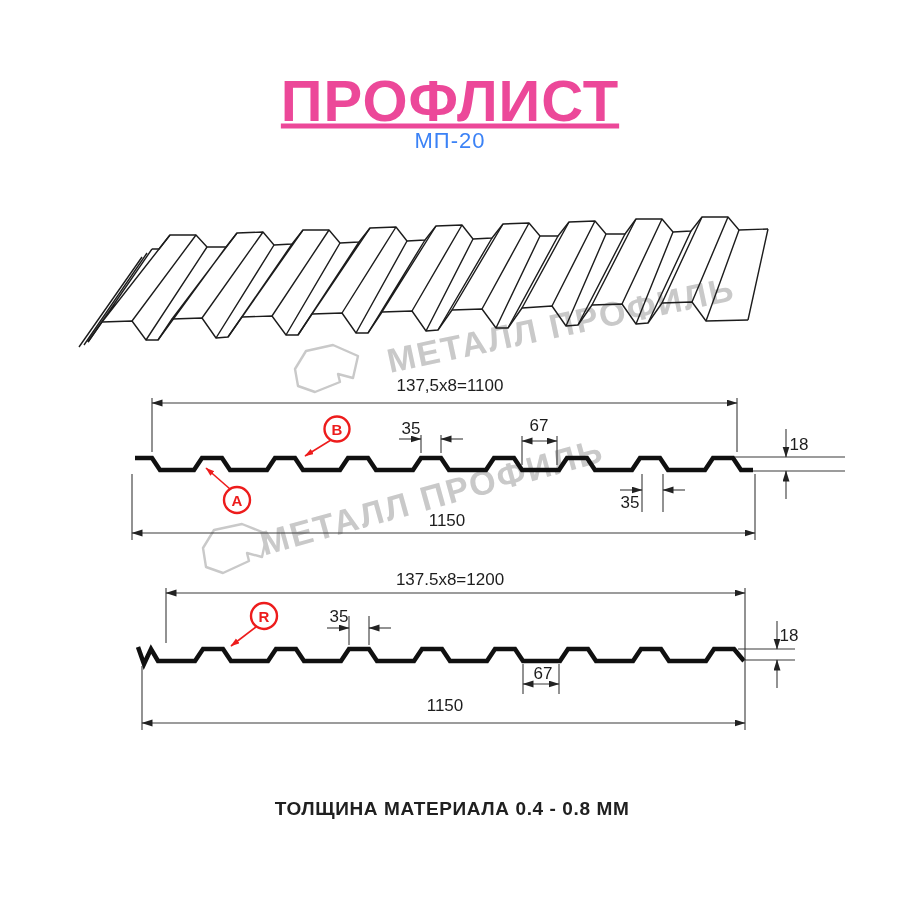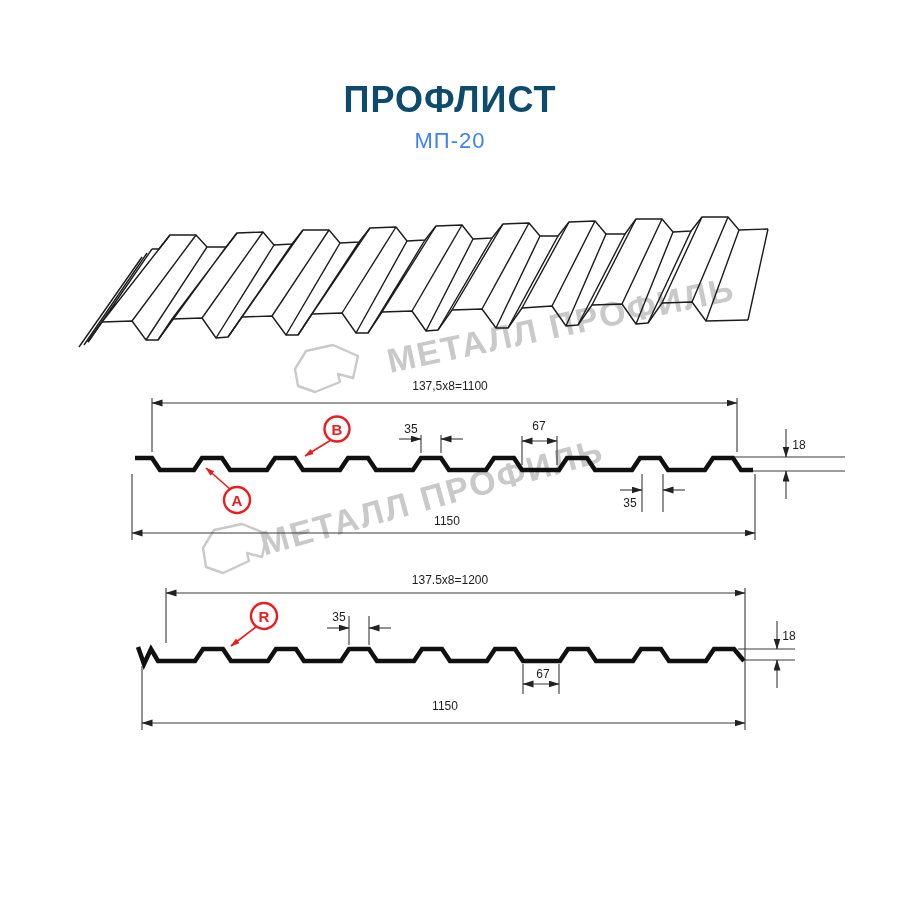--- a/index.html
+++ b/index.html
@@ -6,24 +6,24 @@
     --accent-red:#ed1c1c;
     --watermark-gray:#c9c9c9;
     --line-dark:#1c1c1c;
   }
   html,body{margin:0;padding:0;background:#fff;}
   .canvas{
     position:relative;width:900px;height:900px;background:#ffffff;
     overflow:hidden;font-family:"Liberation Sans",sans-serif;color:#1d1d1d;
   }
   .abs{position:absolute;transform:translate(-50%,-50%);white-space:nowrap;}
-  .page-title{font-size:36px;font-weight:700;letter-spacing:1px;color:#0c4a6e;}
+  .page-title{font-size:58px;font-weight:700;letter-spacing:1px;color:#ec4899;text-decoration:underline;}
   .page-subtitle{font-size:22px;font-weight:500;letter-spacing:1px;color:#3b82f6;}
   .footer-note{font-size:19px;font-weight:600;letter-spacing:.6px;color:#202020;}
-  .dim-label{font-size:12px;color:#1d1d1d;text-align:center;}
+  .dim-label{font-size:17px;color:#1d1d1d;text-align:center;}
   .marker-letter{font-size:15px;font-weight:600;color:var(--accent-red);}
   .watermark-text{
     font-size:34px;font-weight:700;letter-spacing:2px;color:var(--watermark-gray);
   }
   .wm1{transform:translate(-50%,-50%) rotate(-12deg);}
   .wm2{transform:translate(-50%,-50%) rotate(-15.5deg);}
   svg.art{position:absolute;left:0;top:0;z-index:2;}
   .wm-layer{position:absolute;left:0;top:0;width:900px;height:900px;z-index:1;}
   .lbl-layer{position:absolute;left:0;top:0;width:900px;height:900px;z-index:3;}
   .sheet3d{stroke:var(--line-dark);stroke-width:1.4;fill:none;stroke-linejoin:round;}
@@ -136,14 +136,15 @@
     <div class="abs marker-letter" style="left:337px;top:429px;">B</div>
     <div class="abs marker-letter" style="left:237px;top:500px;">A</div>
 
     <div class="abs dim-label" style="left:450px;top:580px;">137.5x8=1200</div>
     <div class="abs dim-label" style="left:339px;top:617px;">35</div>
     <div class="abs dim-label" style="left:543px;top:674px;">67</div>
     <div class="abs dim-label" style="left:789px;top:636px;">18</div>
     <div class="abs dim-label" style="left:445px;top:706px;">1150</div>
     <div class="abs marker-letter" style="left:264px;top:616px;">R</div>
 
+    <div class="abs footer-note" style="left:452px;top:809px;">ТОЛЩИНА МАТЕРИАЛА 0.4 - 0.8 ММ</div>
   </div>
 </div>
 
 </body></html>

